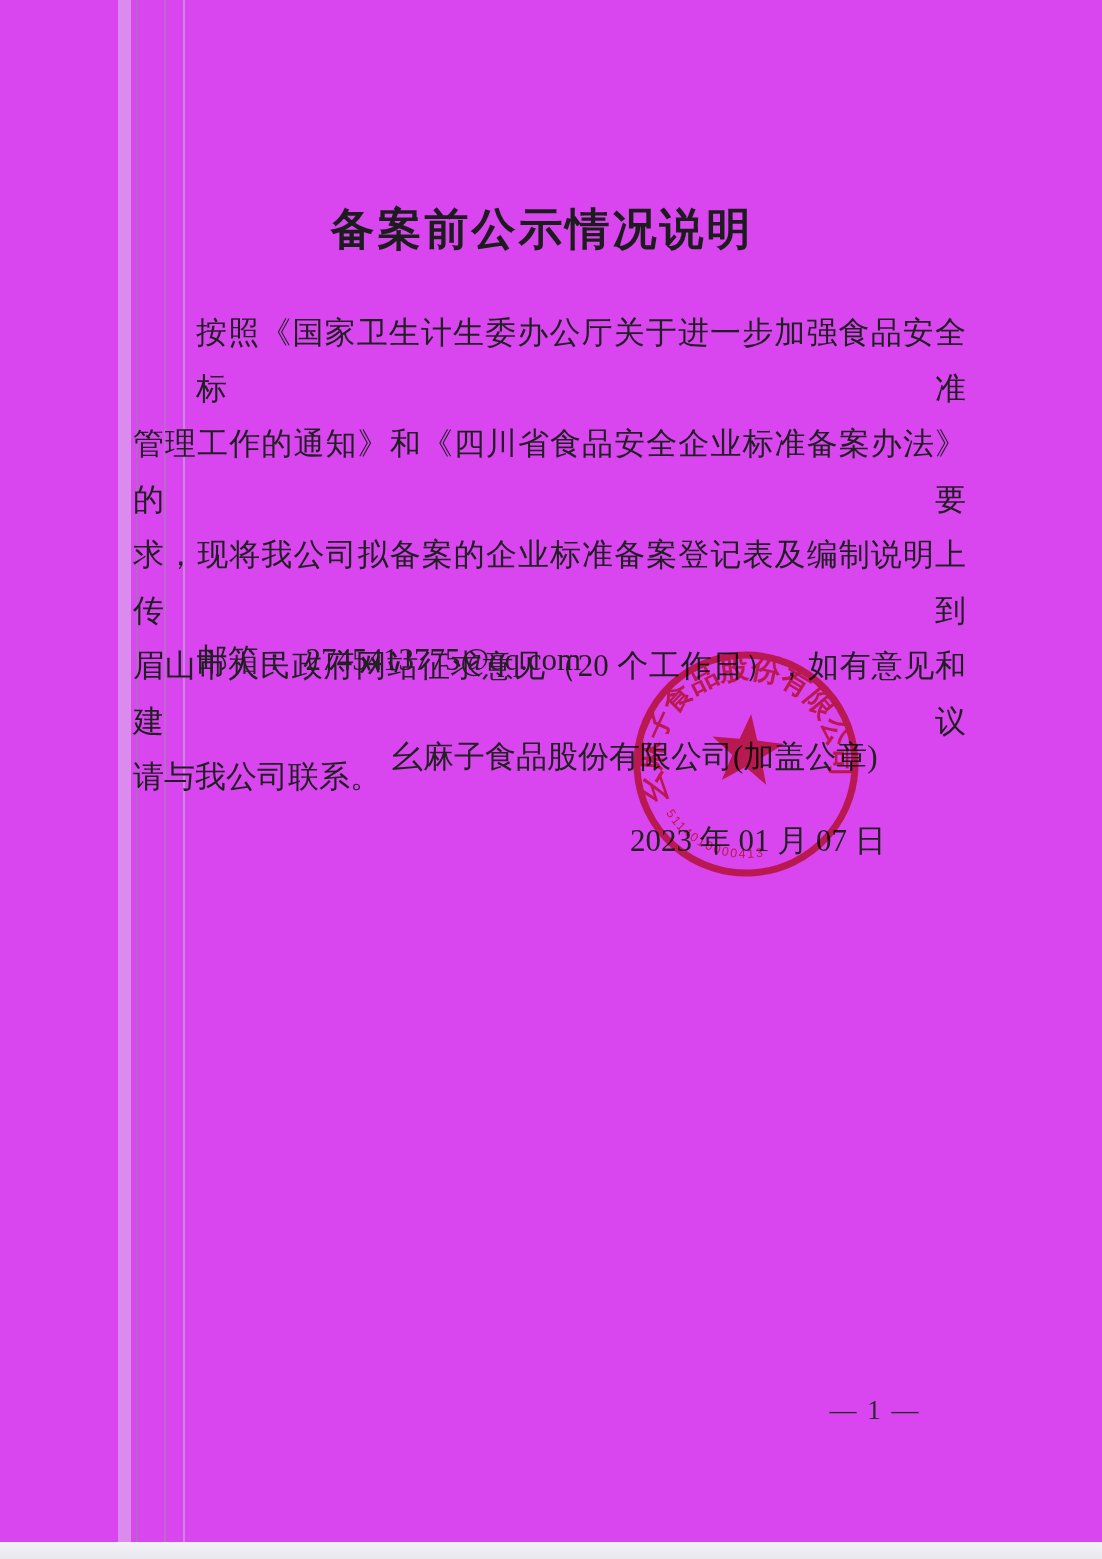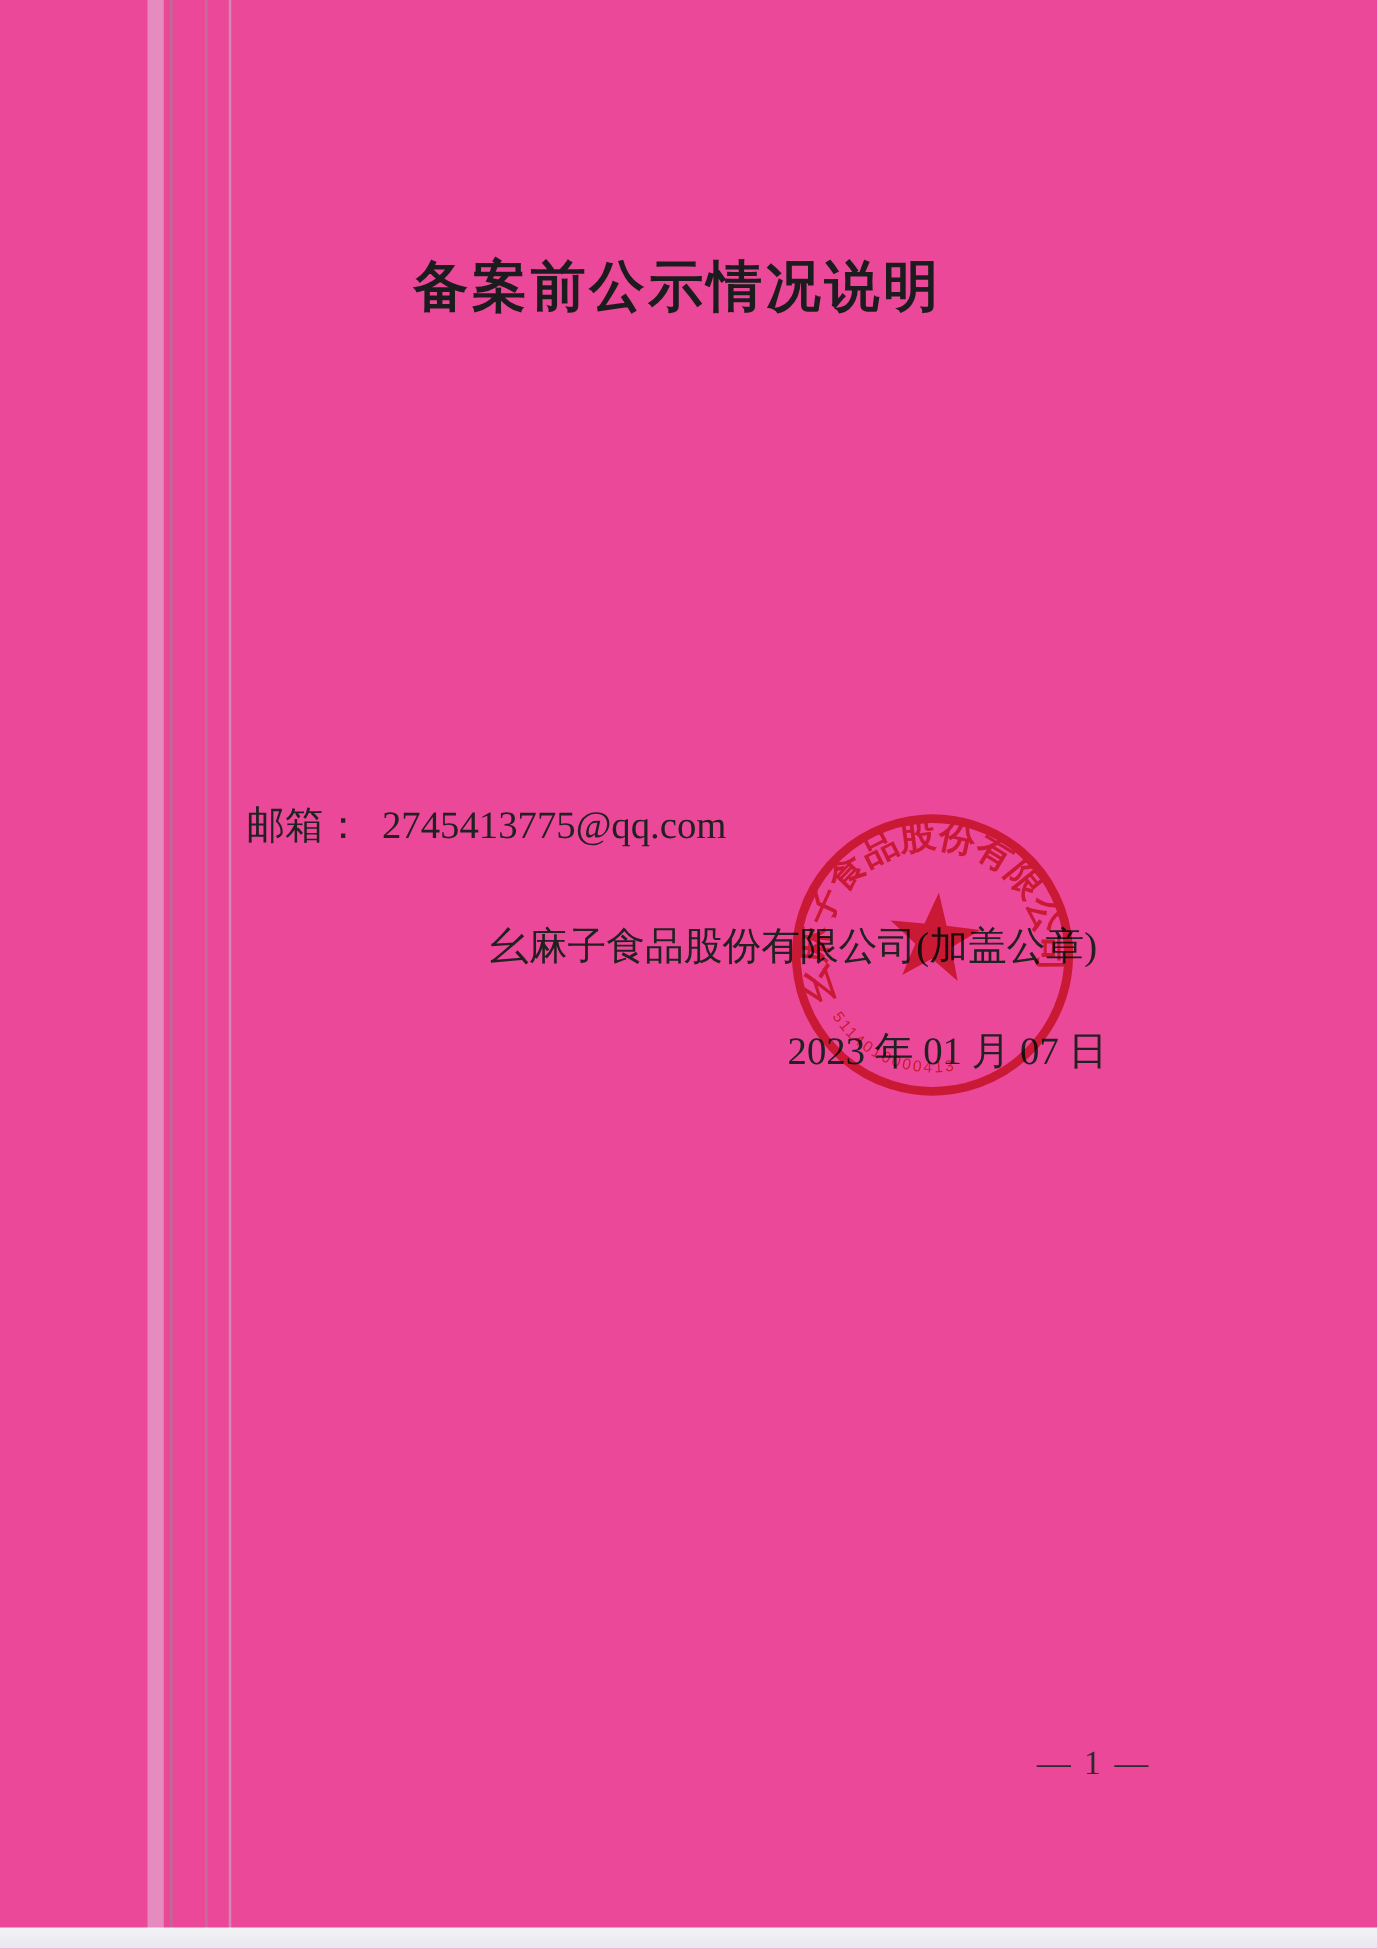--- a/index.html
+++ b/index.html
@@ -1,21 +1,21 @@
 <!DOCTYPE html>
 <html><head>
 <meta charset="utf-8">
 <style>
   * { margin: 0; padding: 0; box-sizing: border-box; }
   html, body { background: #ffffff; }
   .page {
     position: relative;
     width: 1102px;
     height: 1559px;
-    background: #ec4899;
+    background: #d946ef;
     overflow: hidden;
     font-family: "Liberation Serif", "DejaVu Serif", serif;
     color: #212121;
   }
   
   .scanline { position: absolute; top: 0; height: 1548px; }
   .scanline.band  { left: 118px; width: 13px; background: rgba(222,222,238,0.45); }
   .scanline.l1    { left: 136px; width: 2px;  background: rgba(140,140,152,0.55); }
   .scanline.l2    { left: 164px; width: 2px;  background: rgba(150,150,162,0.45); }
   .scanline.l3    { left: 183px; width: 2px;  background: rgba(190,190,205,0.55); }
@@ -80,20 +80,27 @@
 <div class="page">
 
   <div class="scanline band"></div>
   <div class="scanline l1"></div>
   <div class="scanline l2"></div>
   <div class="scanline l3"></div>
   <div class="bottom-band"></div>
 
   <div class="doc-title">备案前公示情况说明</div>
 
+  <div class="body-block">
+    <div class="body-line first">按照《国家卫生计生委办公厅关于进一步加强食品安全标准</div>
+    <div class="body-line">管理工作的通知》和《四川省食品安全企业标准备案办法》的要</div>
+    <div class="body-line">求，现将我公司拟备案的企业标准备案登记表及编制说明上传到</div>
+    <div class="body-line">眉山市人民政府网站征求意见（20 个工作日），如有意见和建议</div>
+    <div class="body-line last">请与我公司联系。</div>
+  </div>
 
 
   <div class="row email-row">
     <span class="pos email">邮箱：  2745413775@qq.com</span>
   </div>
 
   <div class="row company-row">
     <span class="pos company">幺麻子食品股份有限公司(加盖公章)</span>
   </div>
 

